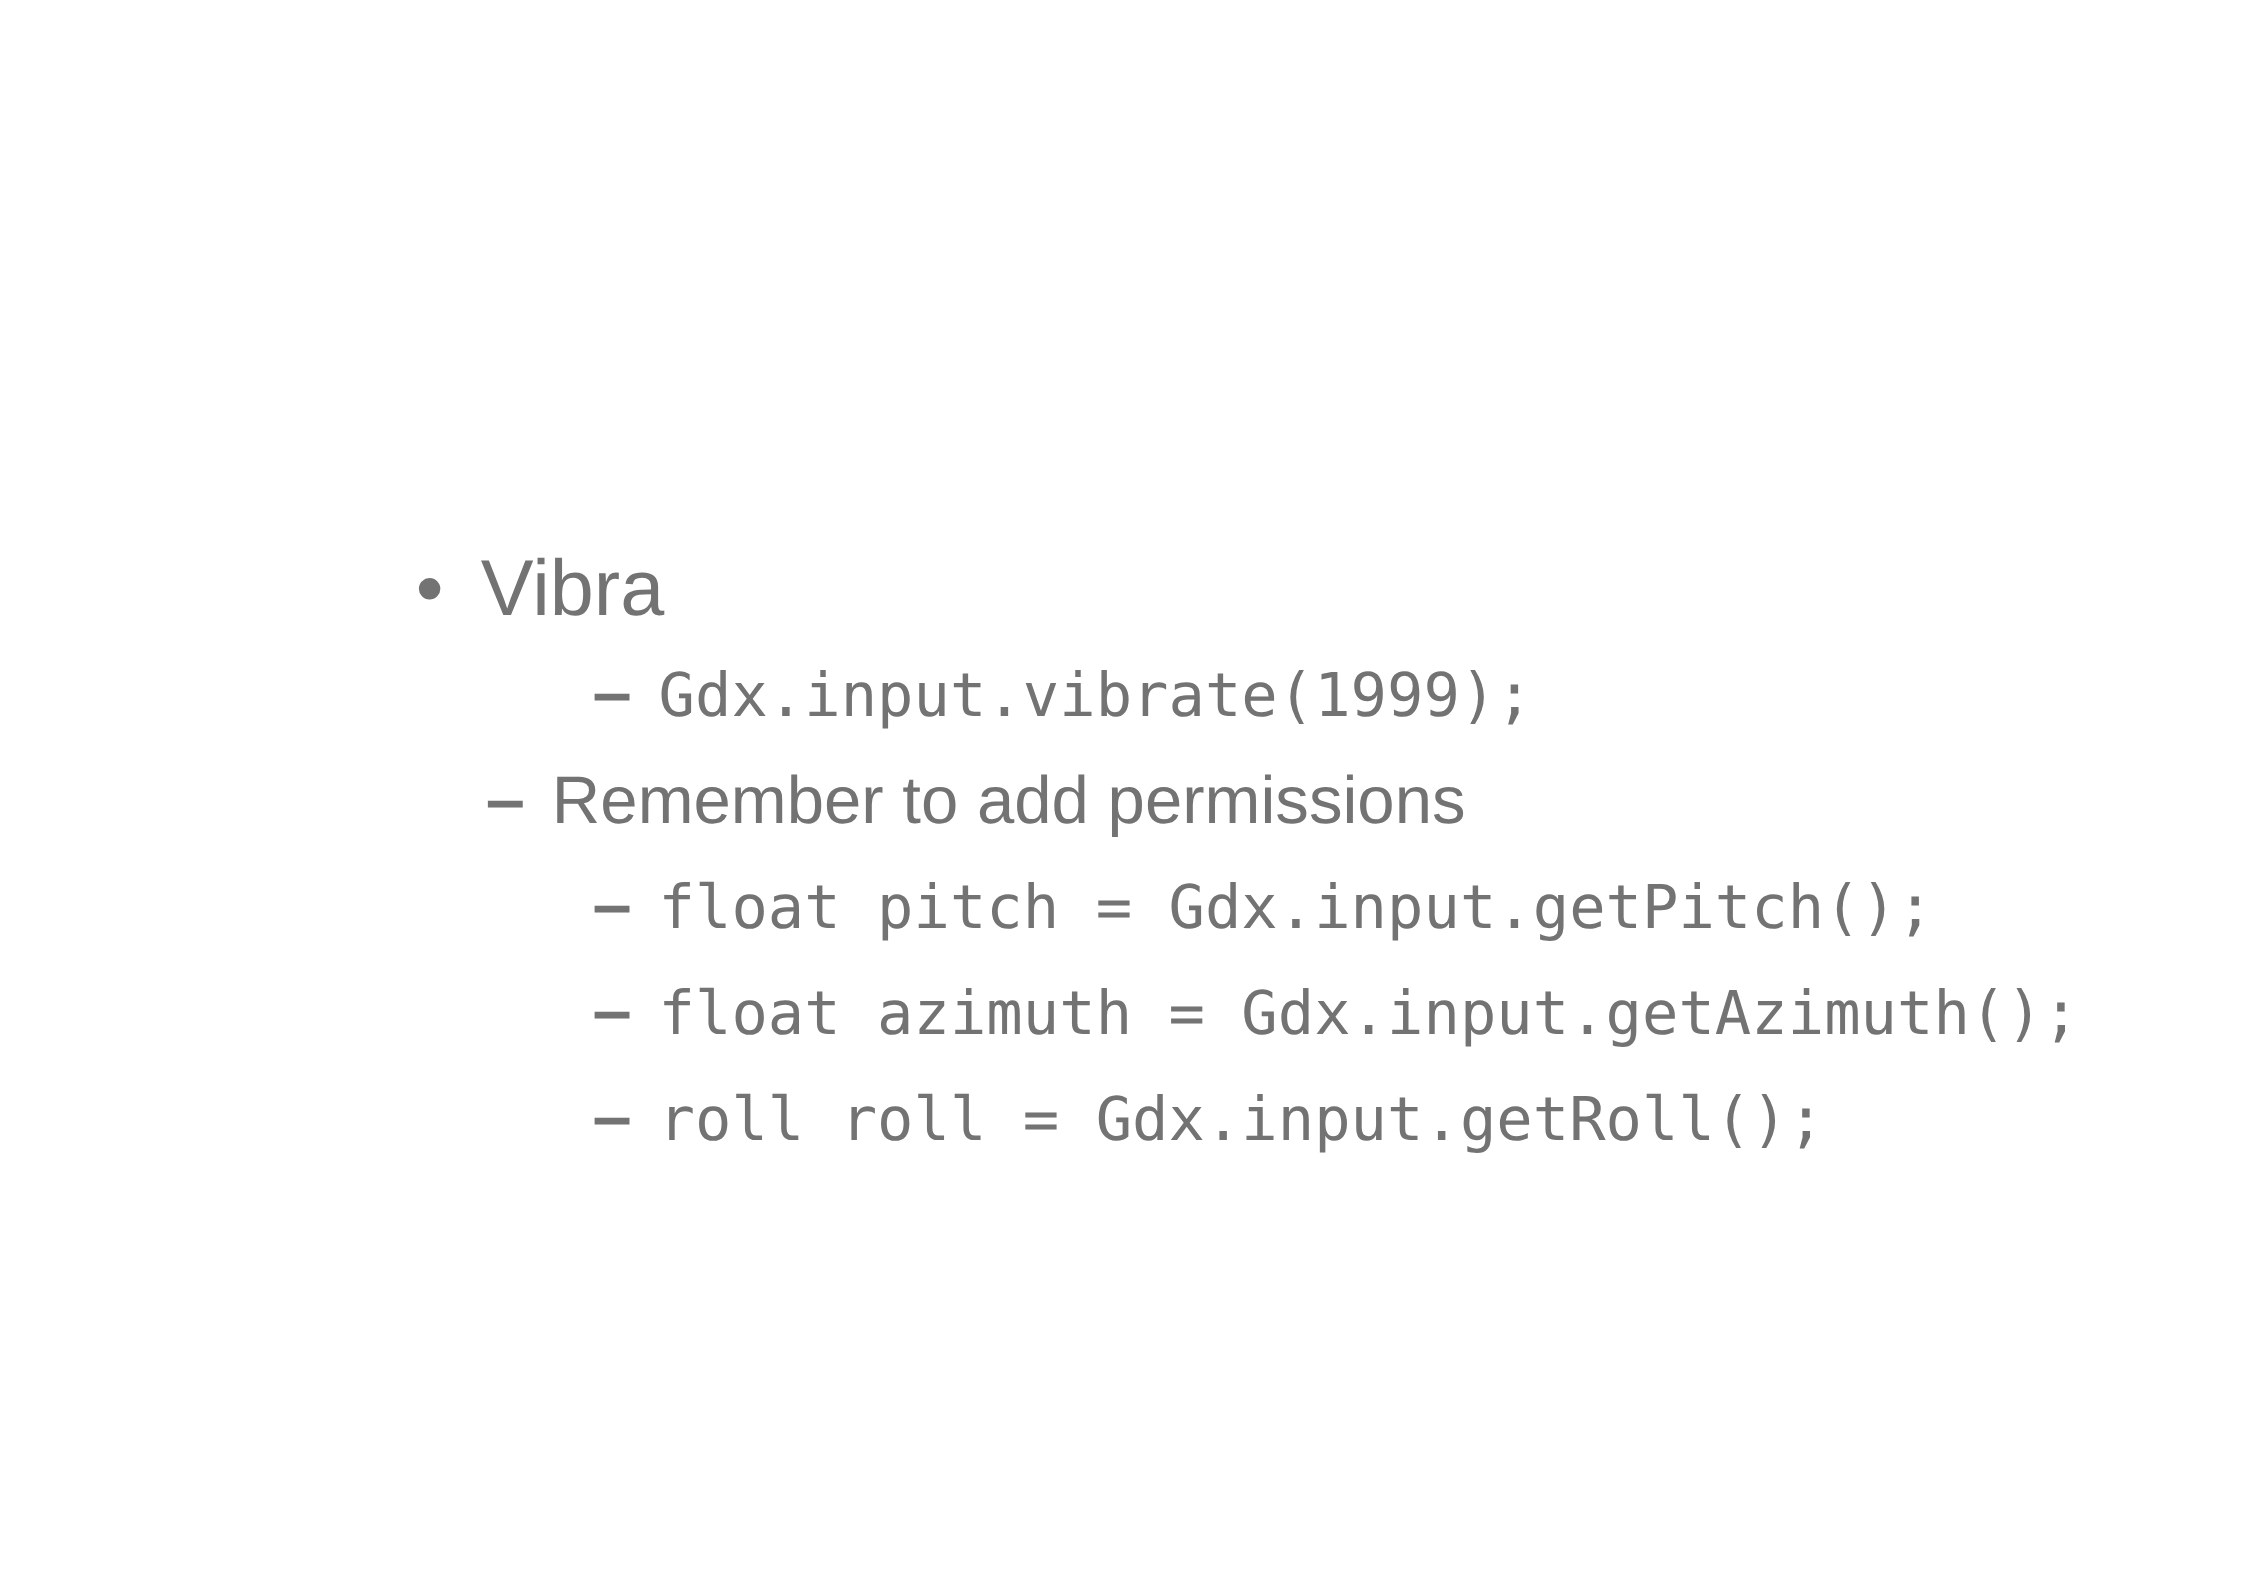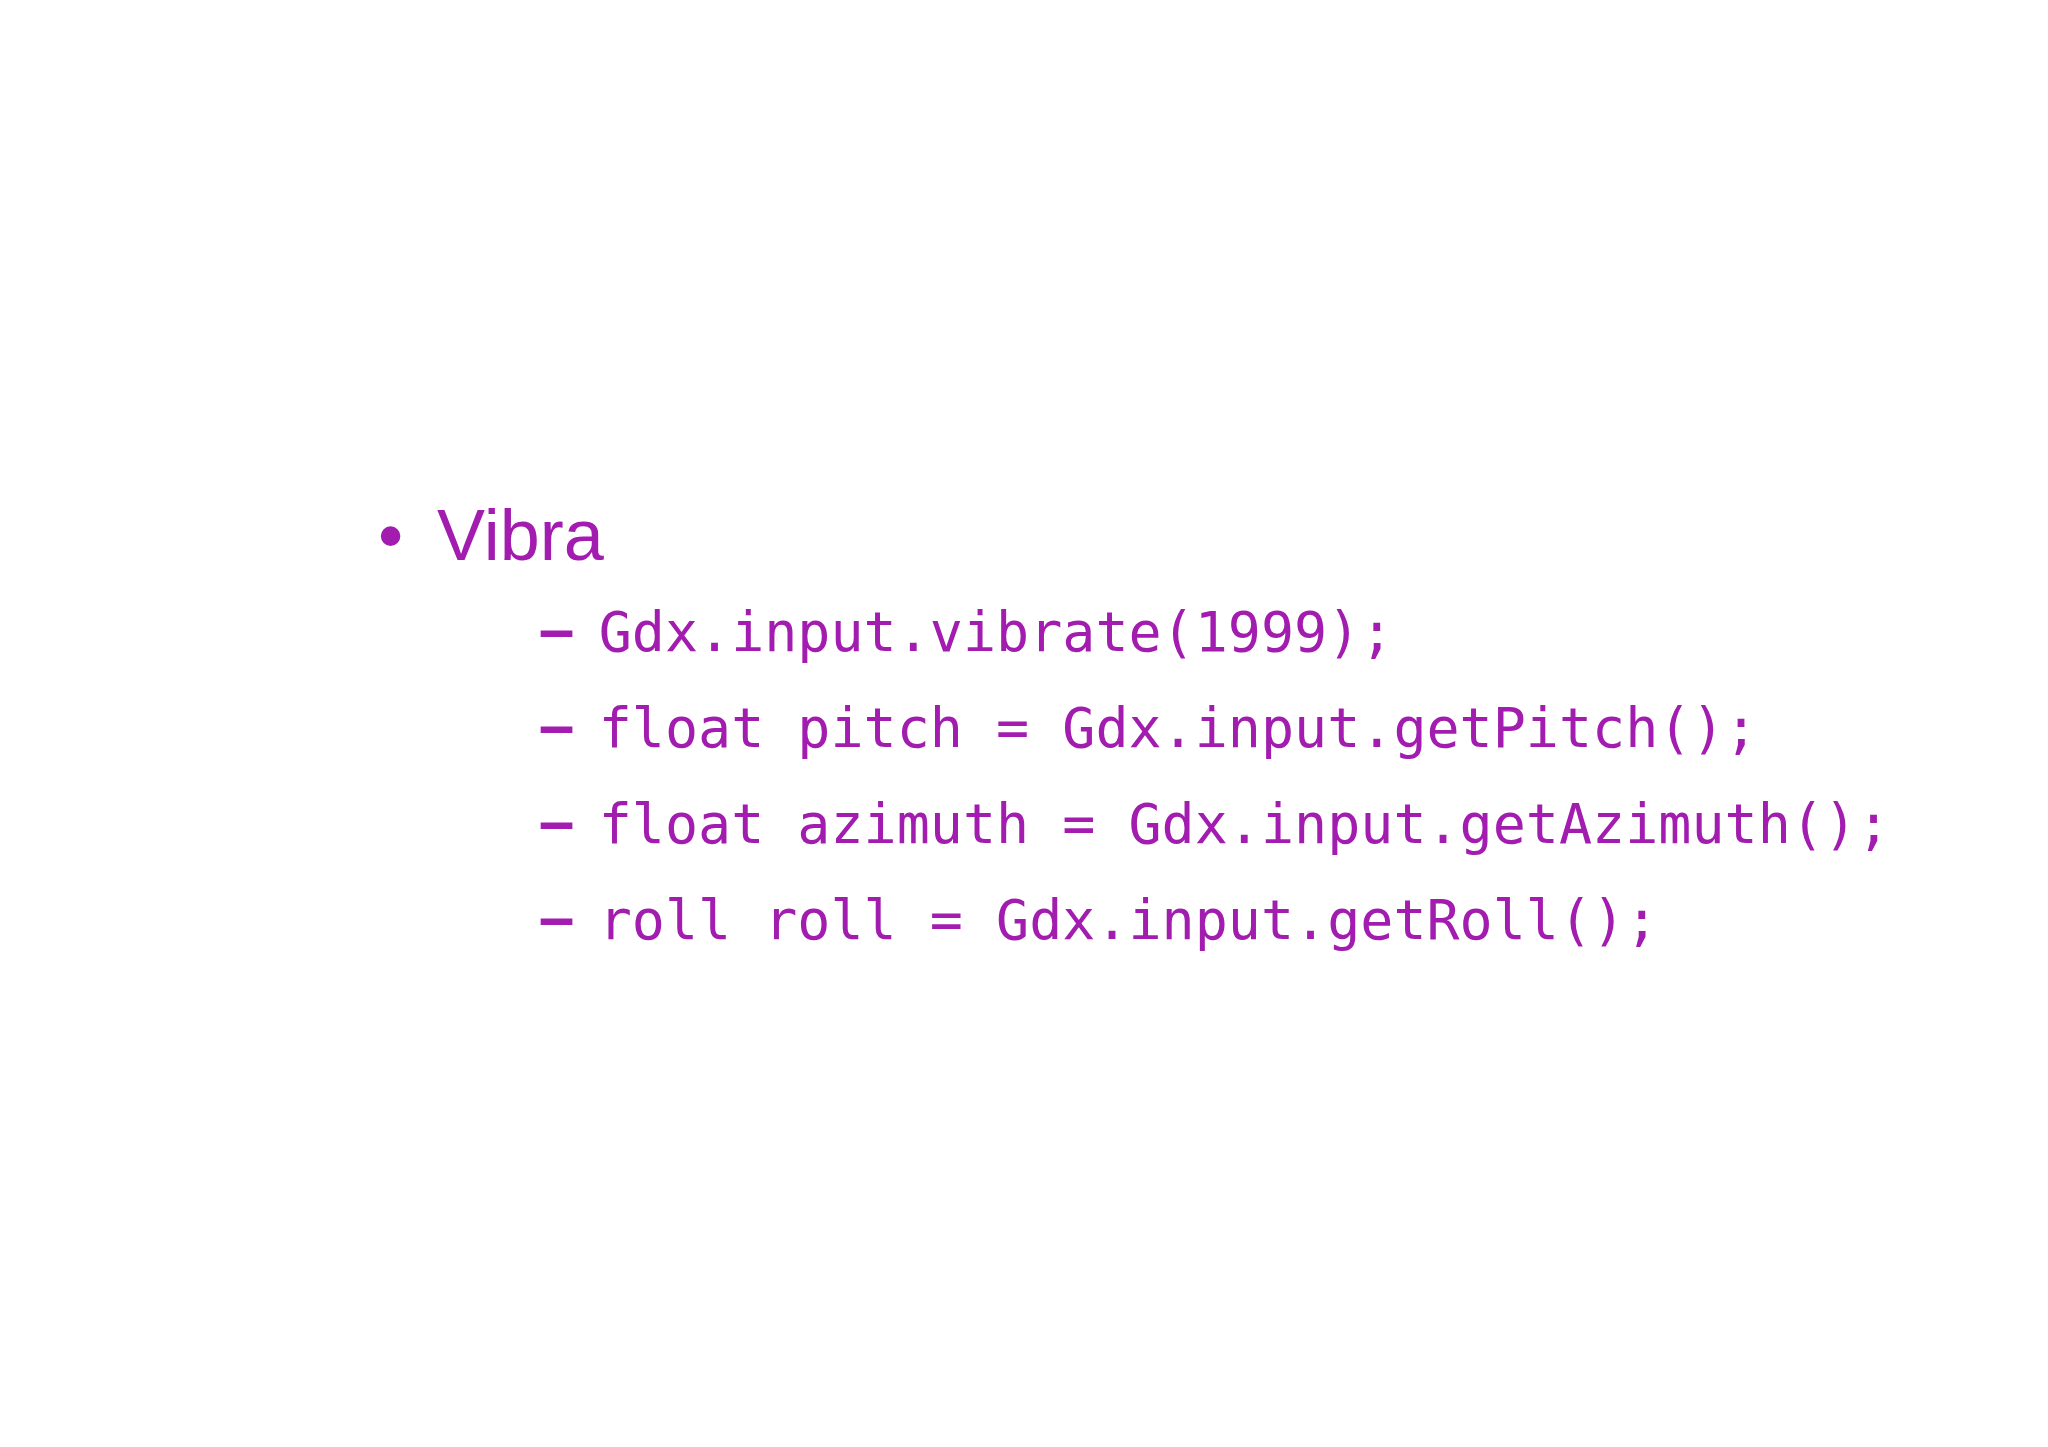--- a/index.html
+++ b/index.html
@@ -4,21 +4,21 @@
 <style>
   * { margin: 0; padding: 0; box-sizing: border-box; }
   html, body { background: #ffffff; }
 
   .slide {
     position: relative;
     width: 2048px;
     height: 1447px;
     background: #ffffff;
     overflow: hidden;
-    color: #a21caf;
+    color: #737373;
     font-family: "Liberation Sans", sans-serif;
   }
 
   .content {
     position: absolute;
     top: 385px;
     left: 0;
     right: 0;
   }
 
@@ -69,20 +69,23 @@
   <div class="content">
 
     <div class="line l1">
       <span class="marker">•</span><span>Vibra</span>
     </div>
 
     <div class="line l2 code">
       <span class="marker">–</span><span>Gdx.input.vibrate(1999);</span>
     </div>
 
+    <div class="line l2 sub-sans">
+      <span class="marker">–</span><span>Remember to add permissions</span>
+    </div>
 
 
     <div class="line l2 code">
       <span class="marker">–</span><span>float pitch = Gdx.input.getPitch();</span>
     </div>
 
     <div class="line l2 code">
       <span class="marker">–</span><span>float azimuth = Gdx.input.getAzimuth();</span>
     </div>
 

